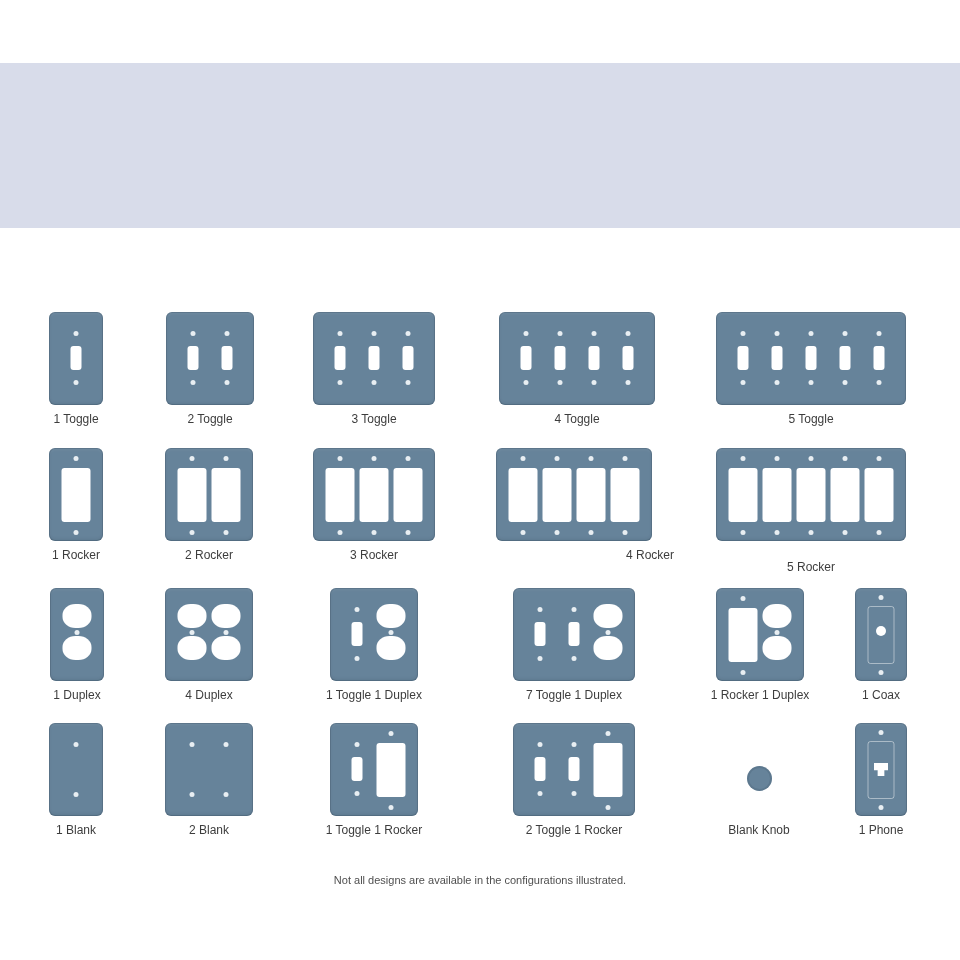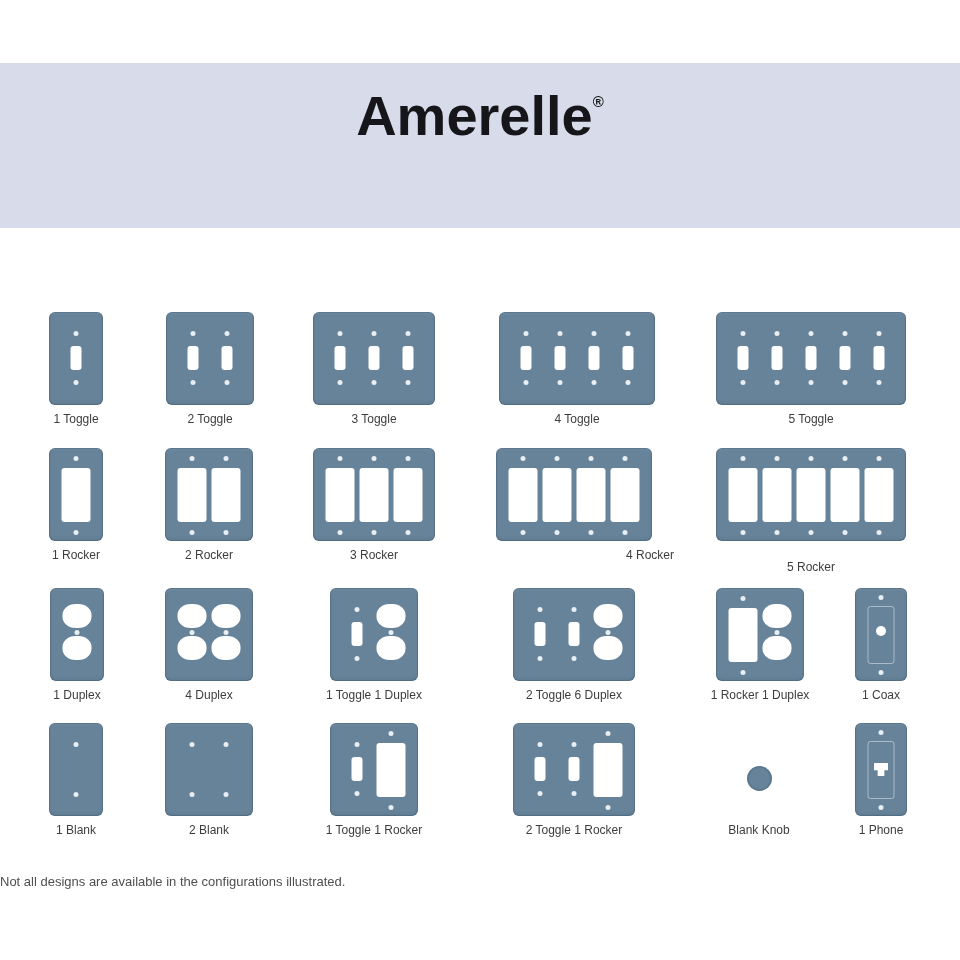--- a/index.html
+++ b/index.html
@@ -66,30 +66,29 @@
   .knob{
     position:absolute;width:25px;height:25px;border-radius:50%;background:var(--plate-color);
     box-shadow:inset 0 0 0 2px rgba(25,45,60,.12);
   }
   .item-label{
     position:absolute;width:200px;text-align:center;font-size:12px;color:var(--label-color);
     line-height:14px;
   }
   
   #footer-note{
-    position:absolute;left:0;top:874px;width:960px;text-align:left;
-    font-size:13px;color:var(--footer-color);
+    position:absolute;left:0;top:874px;width:960px;text-align:center;
+    font-size:11px;color:var(--footer-color);
   }
 </style>
 </head>
 <body>
 
 <div id="canvas">
   <div id="header-band"></div>
-  <div id="brand-line"><span>Amerelle</span><sup>®</sup></div>
 
   <div id="catalog">
       <div class="plate" style="left: 49px; top: 312px; width: 54px;">
         <div class="gang">
           <div class="screw" style="top: 19px;"></div>
           <div class="cut-toggle"></div>
           <div class="screw" style="bottom: 20px;"></div>
         </div>
       </div>
       <div class="item-label" style="left: -24px; top: 412px;">1 Toggle</div>
@@ -309,21 +308,21 @@
           <div class="screw" style="top: 19px;"></div>
           <div class="cut-toggle"></div>
           <div class="screw" style="bottom: 20px;"></div>
         </div>
         <div class="gang">
           <div class="oval" style="top: 16px;"></div>
           <div class="screw" style="top: 42px;"></div>
           <div class="oval" style="top: 48px;"></div>
         </div>
       </div>
-      <div class="item-label" style="left: 474px; top: 688px;">2 Toggle 6 Duplex</div>
+      <div class="item-label" style="left: 474px; top: 688px;">7 Toggle 1 Duplex</div>
       <div class="plate" style="left: 716px; top: 588px; width: 88px;">
         <div class="gang">
           <div class="screw" style="top: 8px;"></div>
           <div class="cut-rocker"></div>
           <div class="screw" style="bottom: 6px;"></div>
         </div>
         <div class="gang">
           <div class="oval" style="top: 16px;"></div>
           <div class="screw" style="top: 42px;"></div>
           <div class="oval" style="top: 48px;"></div>

